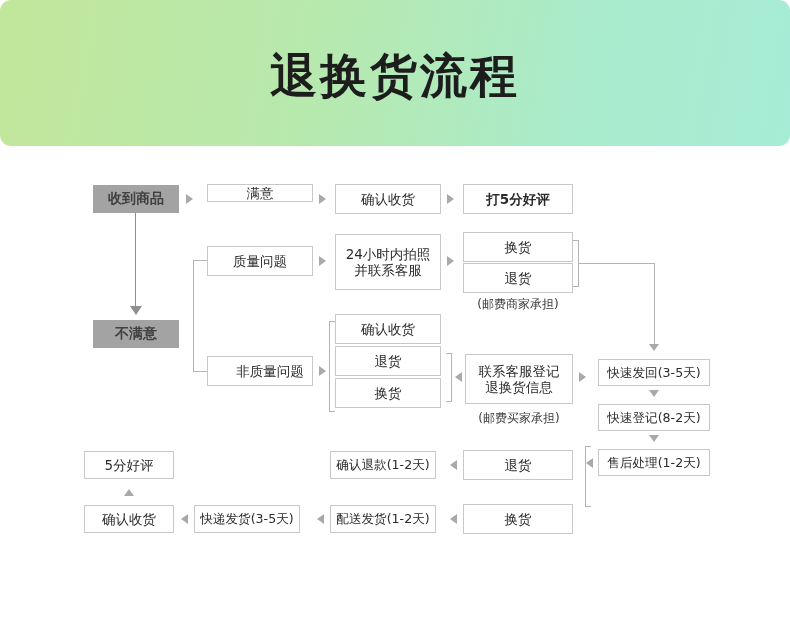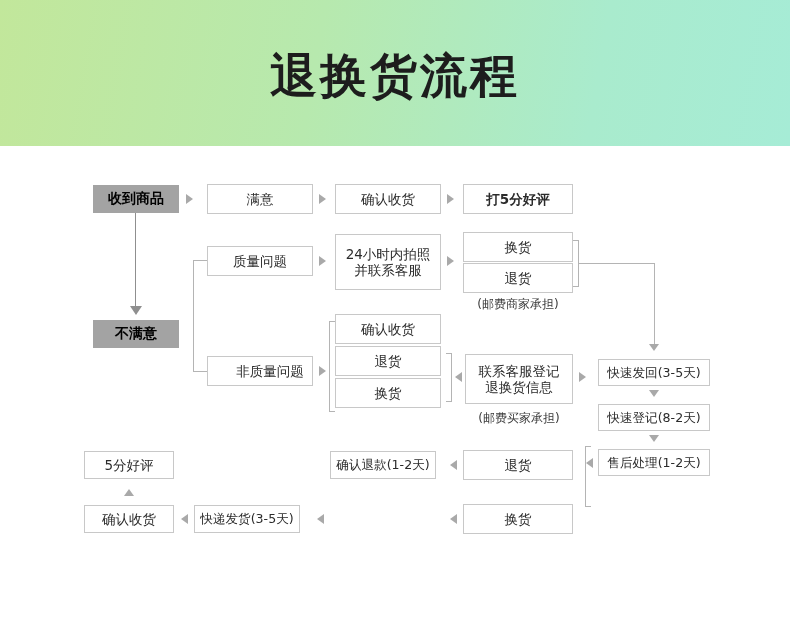--- a/index.html
+++ b/index.html
@@ -8,41 +8,41 @@
     background: #ffffff;
     font-family: "DejaVu Sans", "Liberation Sans", sans-serif;
     overflow: hidden;
   }
   #page { position: relative; width: 790px; height: 631px; background:#fff; }
 
   
   .banner {
     position: absolute; left: 0; top: 0; width: 790px; height: 146px;
     background: linear-gradient(100deg, #c2e79b 0%, #b7e9ae 40%, #a9ebcd 75%, #a6ecd6 100%);
-    display: flex; align-items: center; justify-content: center;
+    display: flex; align-items: center; justify-content: center; border-radius: 11px;
   }
   .banner-title {
     font-size: 47px; font-weight: bold; color: #1d1d1d;
     letter-spacing: 3px; line-height: 1; margin-top: 4px;
     font-family: "DejaVu Sans", "Liberation Sans", sans-serif;
   }
 
   
   .canvas { position: absolute; left: 0; top: 146px; width: 790px; height: 485px; }
 
   
   .node {
     position: absolute;
     display: flex; align-items: center; justify-content: center;
     text-align: center;
     font-size: 13.5px; color: #2b2b2b; line-height: 1.22;
     background: #ffffff; border: 1px solid #c8c8c8;
   }
   .node.gray {
-    background: #a3a3a3; border: none; color: #000000;
+    background: #a3a3a3; border: none; color: #404040;
     font-weight: bold; font-size: 14px;
   }
   .node.small { font-size: 12.6px; }
   .node .txt { display: block; white-space: pre-line; }
 
   
   .note {
     position: absolute; font-size: 12px; color: #3a3a3a;
     white-space: nowrap; text-align: center;
   }
@@ -70,21 +70,21 @@
     <div class="banner-title">退换货流程</div>
   </div>
 
   <div class="canvas">
 
     <div class="node gray" style="left:93px; top:39px; width:86px; height:28px;">
       <span class="txt">收到商品</span>
     </div>
     <div class="ar right" style="left:186px; top:48px;"></div>
 
-    <div class="node" style="left:207px; top:38px; width:106px; height:30px;">
+    <div class="node" style="left:207px; top:38px; width:106px; height:18px;">
       <span class="txt">满意</span>
     </div>
     <div class="ar right" style="left:319px; top:48px;"></div>
 
     <div class="node" style="left:335px; top:38px; width:106px; height:30px;">
       <span class="txt">确认收货</span>
     </div>
     <div class="ar right" style="left:447px; top:48px;"></div>
 
     <div class="node" style="left:463px; top:38px; width:110px; height:30px;font-weight:bold;">
@@ -185,20 +185,23 @@
     <div class="node" style="left:463px; top:358px; width:110px; height:30px;">
       <span class="txt">换货</span>
     </div>
 
     <div class="ar left" style="left:450px; top:314px;"></div>
     <div class="ar left" style="left:450px; top:368px;"></div>
 
     <div class="node small" style="left:330px; top:305px; width:106px; height:28px;">
       <span class="txt">确认退款(1-2天)</span>
     </div>
+    <div class="node small" style="left:330px; top:359px; width:106px; height:28px;">
+      <span class="txt">配送发货(1-2天)</span>
+    </div>
 
     <div class="ar left" style="left:317px; top:368px;"></div>
 
     <div class="node small" style="left:194px; top:359px; width:106px; height:28px;">
       <span class="txt">快递发货(3-5天)</span>
     </div>
 
     <div class="ar left" style="left:181px; top:368px;"></div>
 
     <div class="node" style="left:84px; top:359px; width:90px; height:28px;">

